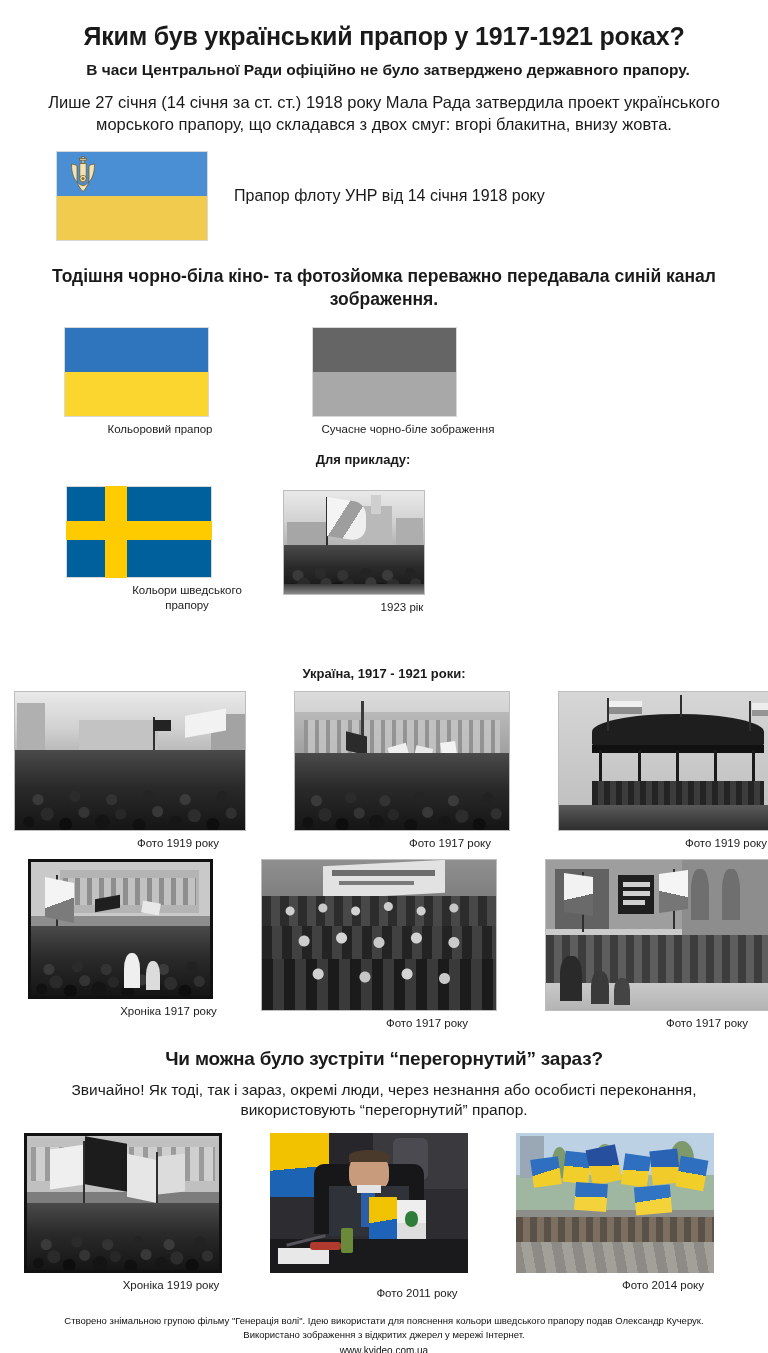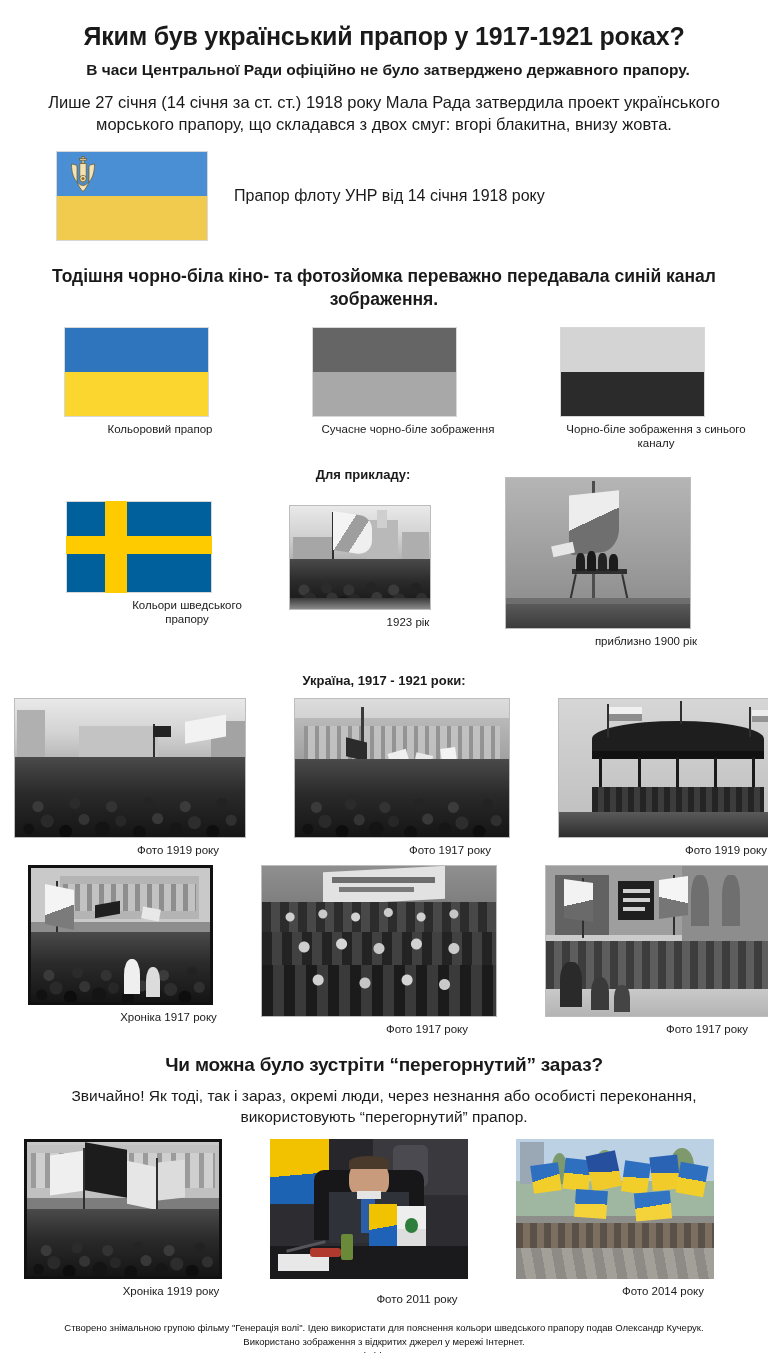--- a/index.html
+++ b/index.html
@@ -133,82 +133,54 @@
       </div>
       <div class="caption">Кольоровий прапор</div>
     </div>
     <div style="width:248px;display:flex;flex-direction:column;align-items:center;">
       <div class="flag flag-border" id="cmp1" style="width:145px;height:90px;">
         <div class="half" id="cmp1t" style="background: rgb(101, 101, 101);"></div>
           <div class="half" id="cmp1b" style="background: rgb(168, 168, 168);"></div>
       </div>
       <div class="caption">Сучасне чорно-біле зображення</div>
     </div>
-    <div style="width:248px;display:flex;flex-direction:column;align-items:center;">
-      <div class="flag flag-border" id="cmp2" style="width:145px;height:90px;">
-        <div class="half" id="cmp2t" style="background: rgb(212, 212, 212);"></div>
-          <div class="half" id="cmp2b" style="background: rgb(43, 43, 43);"></div>
-      </div>
-      <div class="caption">Чорно-біле зображення з синього каналу</div>
-    </div>
   </div>
 
   <div style="position:relative;margin-top:14px;height:200px;">
 
     <div class="h3" style="position:absolute;left:253px;top:2px;width:220px;">Для прикладу:</div>
 
     <div style="position:absolute;left:66px;top:36px;">
       <div class="swe flag-border" id="sweFlag" style="width: 146px; height: 92px; background: rgb(0, 96, 155);">
         <div class="hbar" id="sweH" style="top: 38%; height: 20%; background: rgb(254, 203, 0);"></div>
         <div class="vbar" id="sweV" style="left: 27%; width: 15%; background: rgb(254, 203, 0);"></div>
       </div>
       <div class="caption" style="width:146px;">Кольори шведського прапору</div>
     </div>
 
-    <div style="position:absolute;left:289px;top:40px;">
+    <div style="position:absolute;left:283px;top:40px;">
       <div class="photo thin" style="width:142px;height:105px;">
         <div class="ph-inner">
           <div class="sky" style="height:52%;"></div>
           <div class="bldg" style="left:55%;top:14%;width:22%;height:42%;background:#b9b9b9;"></div>
           <div class="bldg" style="left:62%;top:4%;width:7%;height:18%;background:#cfcfcf;"></div>
           <div class="bldg" style="left:2%;top:30%;width:28%;height:26%;background:#a6a6a6;"></div>
           <div class="bldg" style="left:80%;top:26%;width:19%;height:30%;background:#aeaeae;"></div>
           <div class="pole" style="left:30%;top:6%;height:62%;"></div>
           <div class="wave" style="left:31%;top:8%;width:28%;height:38%;background:linear-gradient(120deg,#f4f4f4 0 38%,#9e9e9e 38% 62%,#efefef 62% 100%);transform:skewY(9deg);border-radius:0 30% 40% 0;"></div>
           <div class="crowd" style="height:48%;"></div>
           <div style="position:absolute;left:0;right:0;bottom:0;height:10%;background:linear-gradient(180deg,#3a3a3a,#8a8a8a);"></div>
         </div>
       </div>
       <div class="caption" style="width:142px;">1923 рік</div>
     </div>
 
-    <div style="position:absolute;left:505px;top:12px;">
-      <div class="photo thin" style="width:186px;height:152px;background:#8e8e8e;">
-        <div class="ph-inner">
-          <div style="position:absolute;inset:0;background:linear-gradient(180deg,#b5b5b5 0%,#9d9d9d 55%,#868686 100%);"></div>
-          <div class="pole" style="left:47%;top:2%;height:78%;width:3px;background:#4d4d4d;"></div>
-          <div class="wave" style="left:34%;top:10%;width:27%;height:40%;background:linear-gradient(160deg,#ededed 0 45%,#6f6f6f 45% 100%);transform:skewY(-6deg);border-radius:0 0 35% 10%;"></div>
-          <div style="position:absolute;left:25%;top:44%;width:12%;height:7%;background:#e6e6e6;transform:rotate(-12deg);"></div>
-
-          <div style="position:absolute;left:36%;top:61%;width:30%;height:3%;background:#2f2f2f;"></div>
-          <div style="position:absolute;left:38%;top:50%;width:5%;height:12%;background:#1f1f1f;border-radius:40% 40% 0 0;"></div>
-          <div style="position:absolute;left:44%;top:49%;width:5%;height:13%;background:#191919;border-radius:40% 40% 0 0;"></div>
-          <div style="position:absolute;left:50%;top:50%;width:5%;height:12%;background:#232323;border-radius:40% 40% 0 0;"></div>
-          <div style="position:absolute;left:56%;top:51%;width:5%;height:11%;background:#1c1c1c;border-radius:40% 40% 0 0;"></div>
-          <div style="position:absolute;left:36%;top:64%;width:2px;height:18%;background:#333;transform:rotate(12deg);"></div>
-          <div style="position:absolute;left:64%;top:64%;width:2px;height:18%;background:#333;transform:rotate(-12deg);"></div>
-          <div style="position:absolute;left:0;bottom:0;width:100%;height:18%;background:linear-gradient(180deg,#5d5d5d,#3c3c3c);"></div>
-          <div style="position:absolute;left:0;bottom:16%;width:100%;height:4%;background:#6e6e6e;"></div>
-        </div>
-      </div>
-      <div class="caption" style="width:186px;">приблизно 1900 рік</div>
-    </div>
-  </div>
-
-  <div class="h3" style="margin-top:8px;">Україна, 1917 - 1921 роки:</div>
+  </div>
+
+  <div class="h3" style="margin-top:16px;">Україна, 1917 - 1921 роки:</div>
 
   <div style="display:flex;justify-content:space-between;padding:10px 14px 0 14px;">
 
     <div>
       <div class="photo thin" style="width:232px;height:140px;">
         <div class="ph-inner">
           <div class="sky"></div>
           <div class="bldg" style="left:1%;top:8%;width:12%;height:36%;background:#b0b0b0;"></div>
           <div class="bldg" style="left:28%;top:20%;width:34%;height:24%;background:#c3c3c3;"></div>
           <div class="bldg" style="left:85%;top:16%;width:15%;height:28%;background:#a3a3a3;"></div>

